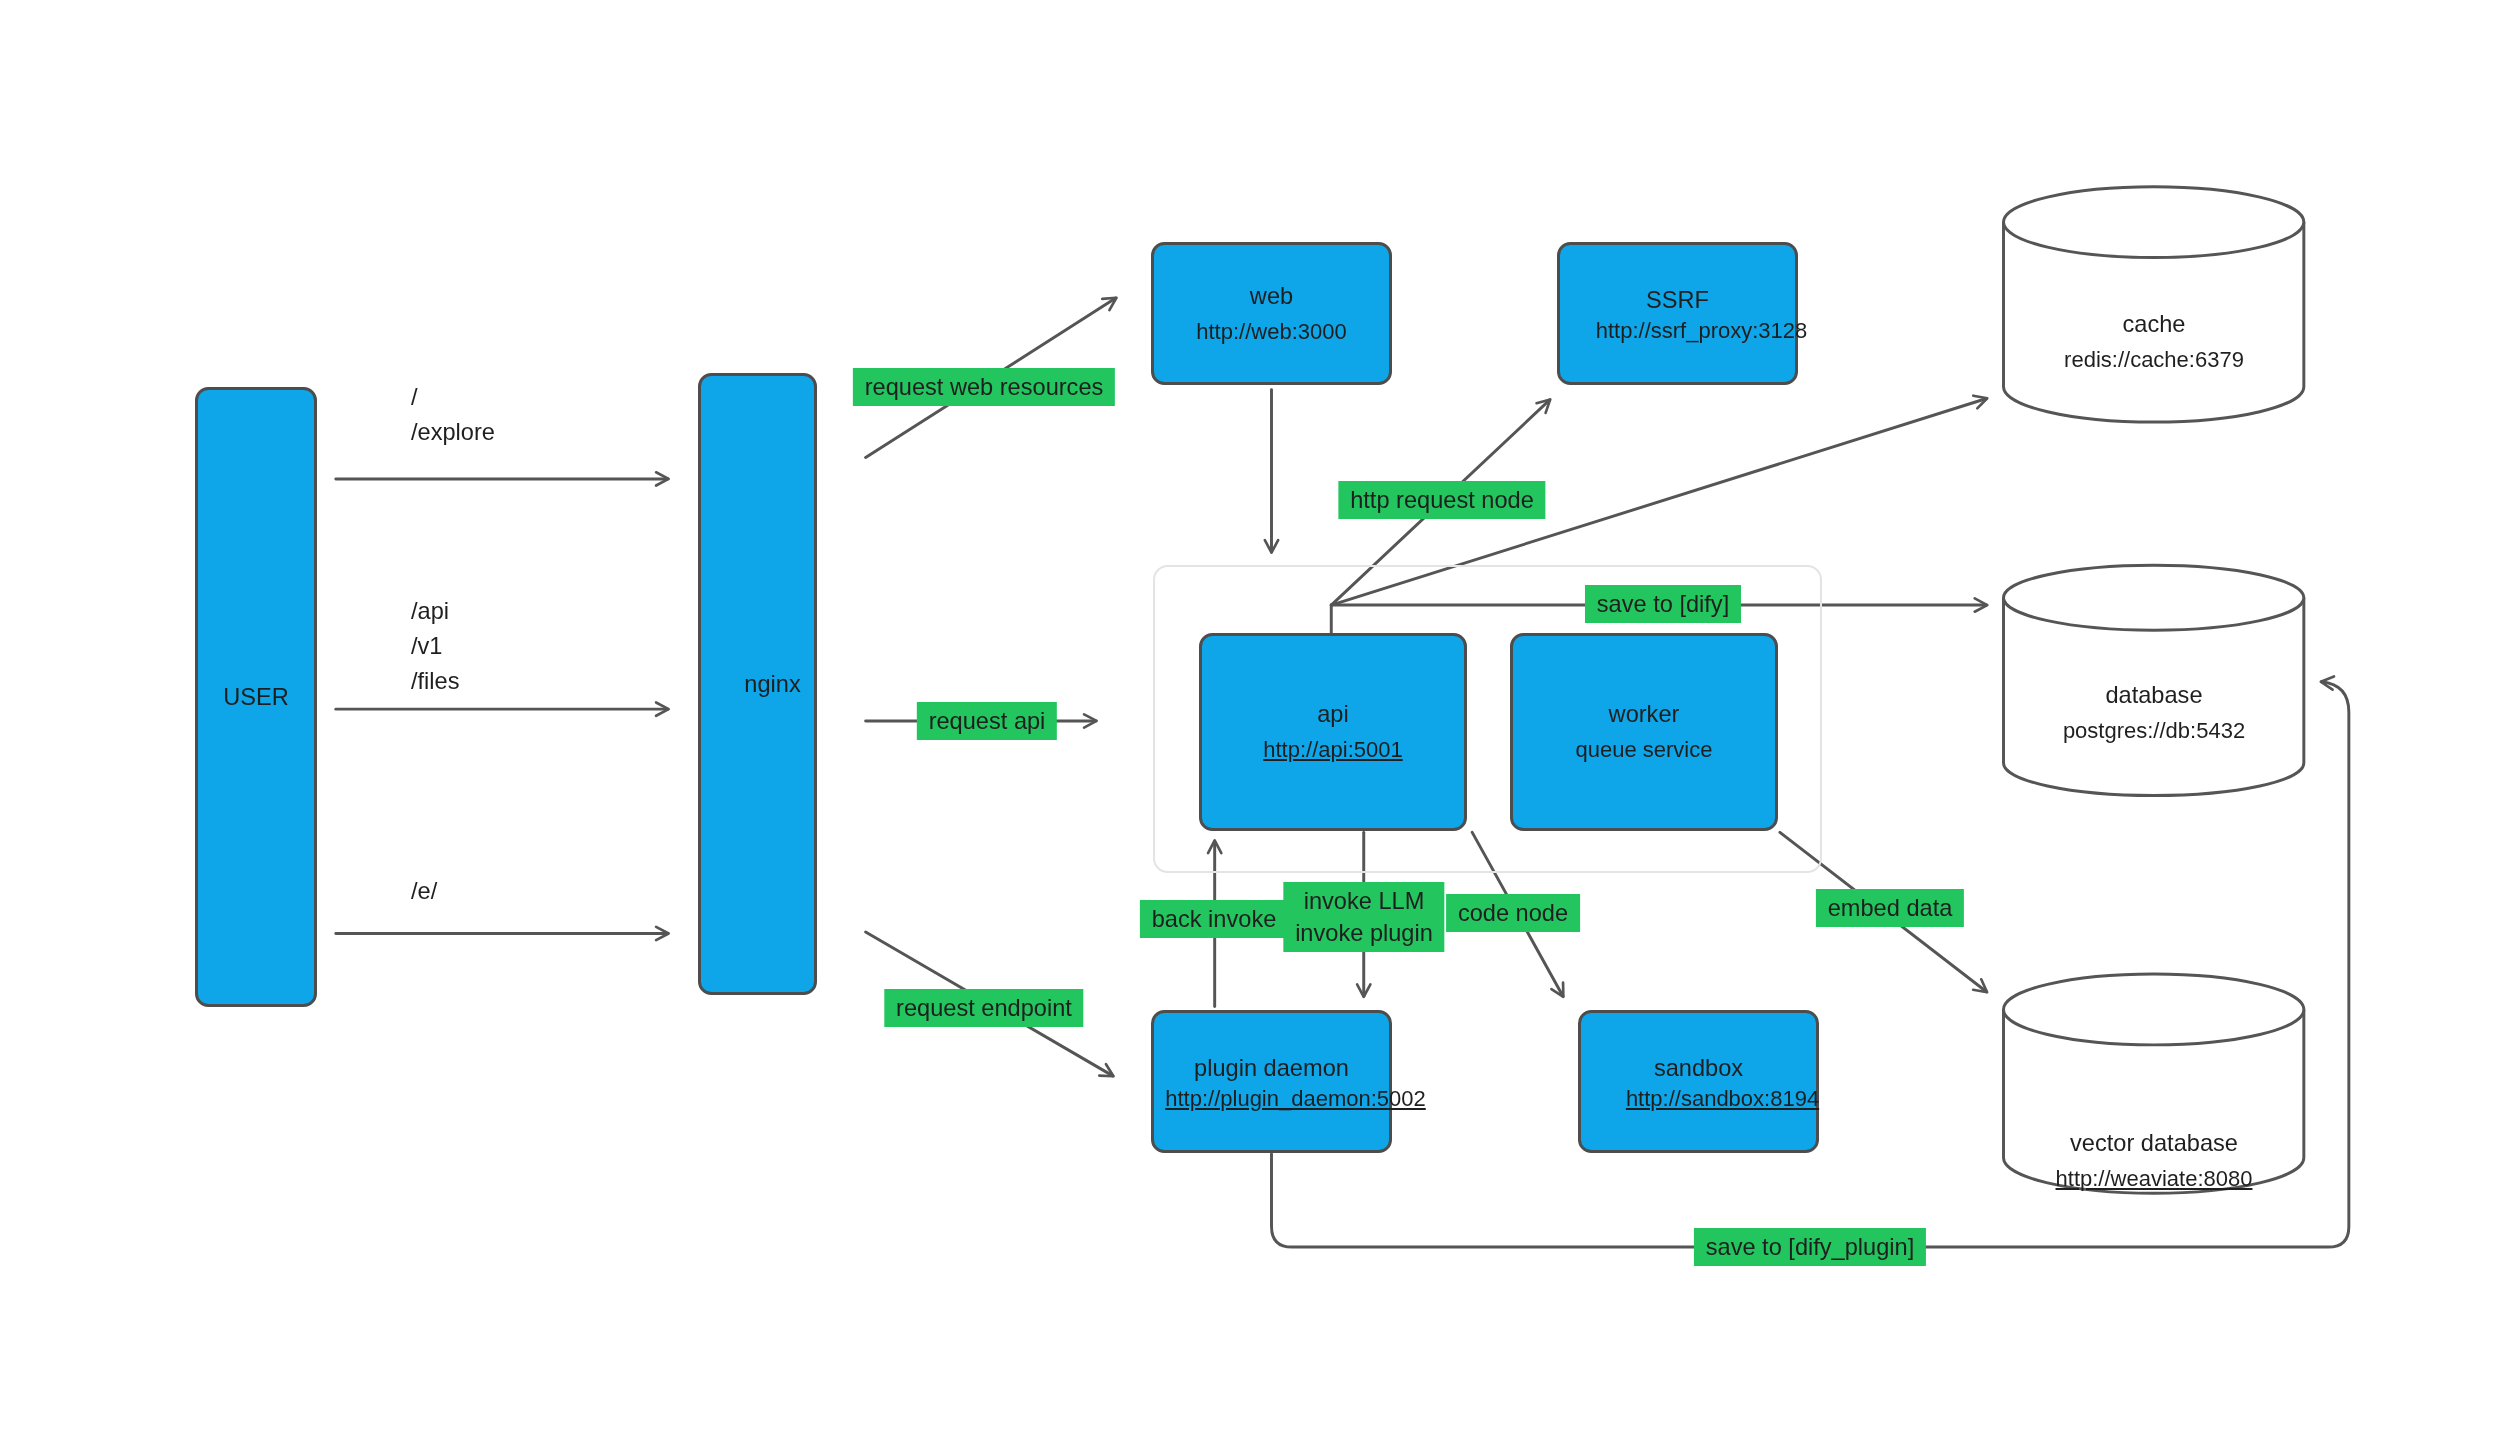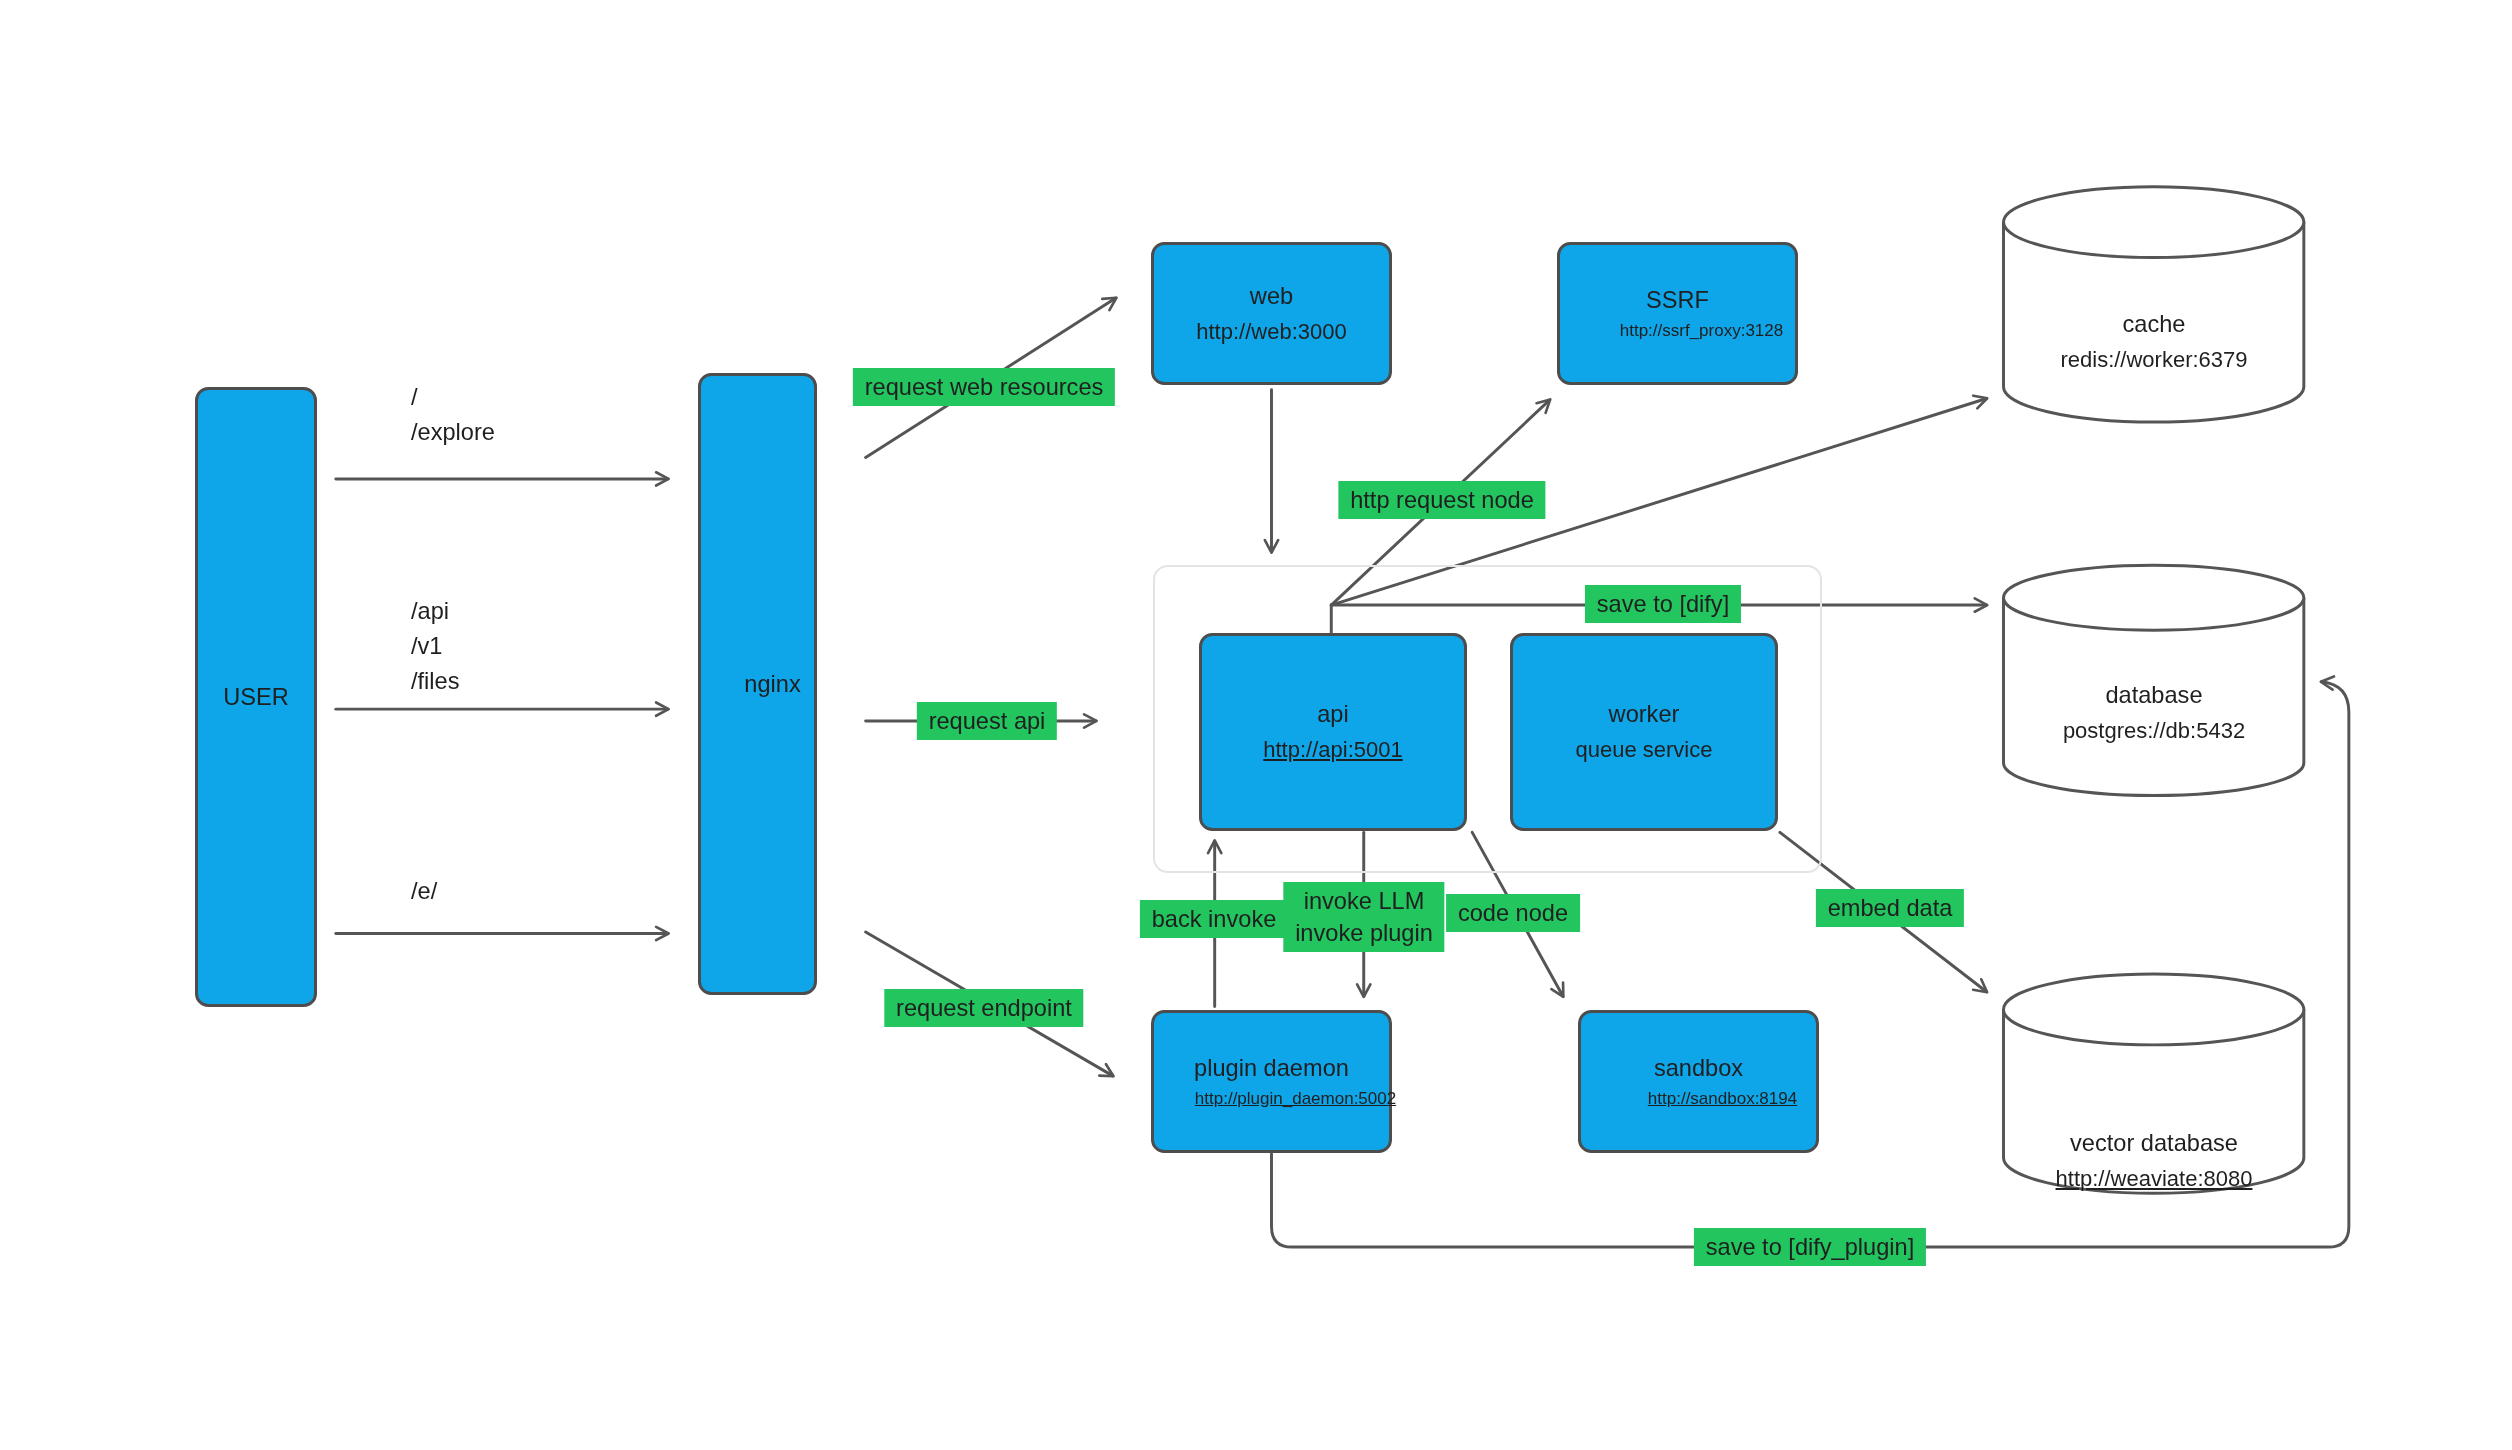--- a/index.html
+++ b/index.html
@@ -47,21 +47,21 @@
     font-size: 23.6px;
     line-height: 35px;
     white-space: nowrap;
   }
   .node-sub {
     font-size: 22px;
     line-height: 35px;
     white-space: nowrap;
   }
   .node-sub.small {
-    font-size: 17px;
+    font-size: 22px;
     line-height: 26.6px;
     padding-left: 48px;
   }
   .underline { text-decoration: underline; }
   .cyl-text {
     position: absolute;
     width: 300px;
     left: 2004px;
     text-align: center;
   }
@@ -175,21 +175,21 @@
     <span class="node-sub small underline">http://plugin_daemon:5002</span>
   </div>
 
   <div class="box" style="left:1578px; top:1010px; width:241px; height:143px;">
     <span class="node-title">sandbox</span>
     <span class="node-sub small underline">http://sandbox:8194</span>
   </div>
 
   <div class="cyl-text" style="top:307px;">
     <span class="node-title">cache</span>
-    <span class="node-sub">redis://worker:6379</span>
+    <span class="node-sub">redis://cache:6379</span>
   </div>
 
   <div class="cyl-text" style="top:678px;">
     <span class="node-title">database</span>
     <span class="node-sub">postgres://db:5432</span>
   </div>
 
   <div class="cyl-text" style="top:1126px;">
     <span class="node-title">vector database</span>
     <span class="node-sub underline">http://weaviate:8080</span>

